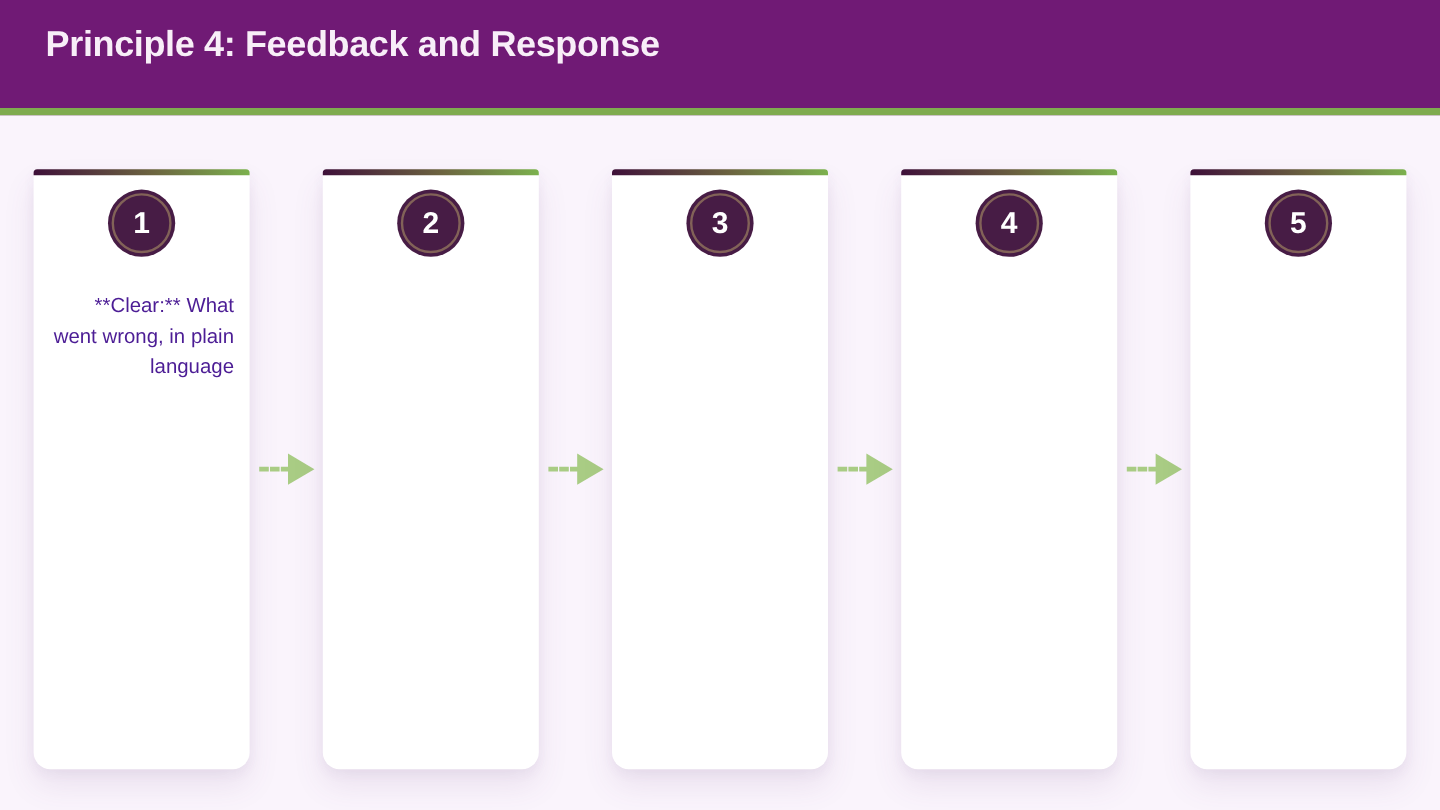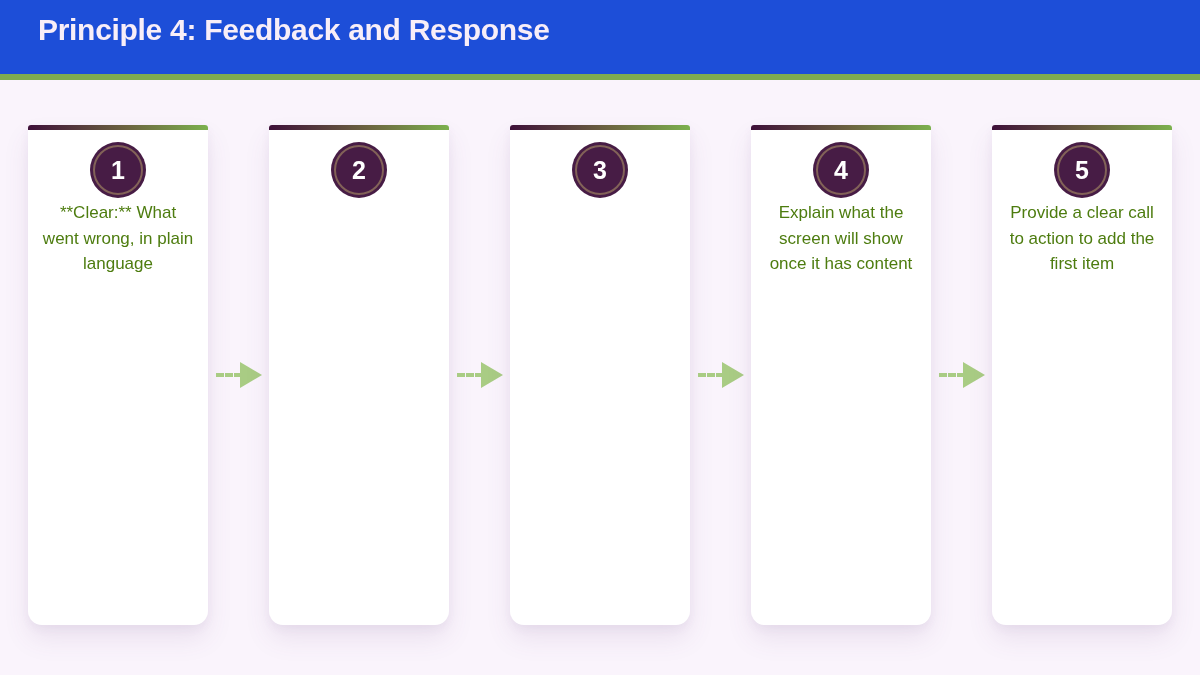--- a/index.html
+++ b/index.html
@@ -5,22 +5,22 @@
   * { margin: 0; padding: 0; box-sizing: border-box; }
   html, body { width: 1200px; height: 675px; }
   body {
     font-family: "Liberation Sans", "DejaVu Sans", sans-serif;
     background: #faf4fc;
     overflow: hidden;
   }
 
   
   .header {
-    height: 80px;
-    background: #1d4ed8;
+    height: 96px;
+    background: #701a75;
     border-bottom: 6px solid #7fab4f;
     display: flex;
     align-items: center;
     padding: 0 38px 14px 38px;
   }
   .header-title {
     color: #f8eef8;
     font-size: 30px;
     font-weight: 700;
     letter-spacing: -0.3px;
@@ -71,24 +71,24 @@
     border-radius: 50%;
     pointer-events: none;
   }
   .num {
     color: #ffffff;
     font-size: 25px;
     font-weight: 700;
   }
 
   .card-text {
-    margin-top: 2px;
+    margin-top: 28px;
     padding: 0 13px;
-    text-align: center;
-    color: #4d7c0f;
+    text-align: right;
+    color: #4c1d95;
     font-size: 17px;
     line-height: 25.5px;
     font-weight: 500;
   }
 
   
   .connector {
     width: 60px;
     flex: none;
     display: flex;
@@ -165,31 +165,29 @@
       <span class="arrow-dash"></span>
       <span class="arrow-head"></span>
     </div>
   </div>
 
   <div class="card">
     <div class="card-topbar"></div>
     <div class="num-circle">
       <span class="num">4</span>
     </div>
-    <div class="card-text">Explain what the screen will show once it has content</div>
   </div>
 
   <div class="connector">
     <div class="arrow">
       <span class="arrow-dash"></span>
       <span class="arrow-head"></span>
     </div>
   </div>
 
   <div class="card">
     <div class="card-topbar"></div>
     <div class="num-circle">
       <span class="num">5</span>
     </div>
-    <div class="card-text">Provide a clear call to action to add the first item</div>
   </div>
 
 </div>
 
 </body></html>

